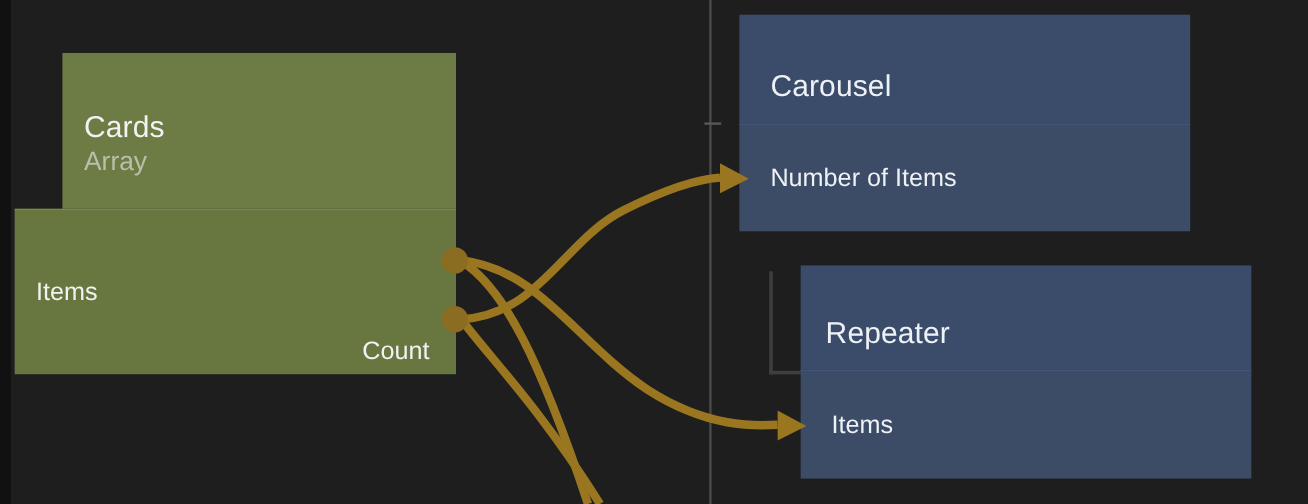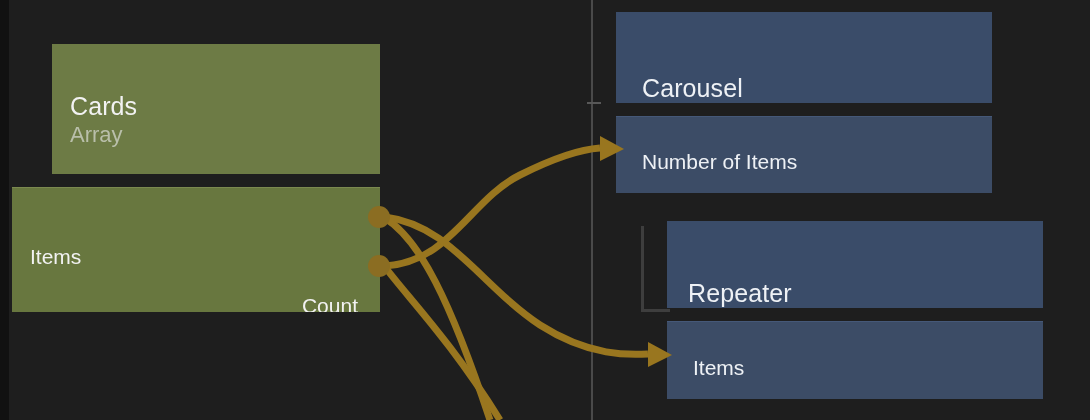--- a/index.html
+++ b/index.html
@@ -67,21 +67,20 @@
     letter-spacing: 0.1px;
   }
   .node-subtitle {
     color: #b9bfaa;
     font-size: 22px;
     line-height: 28px;
   }
   .node-body {
     position: relative;
     box-sizing: border-box;
-    margin-top: 13px;
   }
   .field {
     position: absolute;
     color: #f2f2f2;
     font-size: 21px;
     line-height: 26px;
     white-space: nowrap;
   }
   .field.right {
     text-align: right;
@@ -89,21 +88,21 @@
 
   
   .node-green .node-header { background: #6d7b45; }
   .node-green .node-body   { background: #68773f; }
   .node-green .divider {
     position:absolute; left:0; right:0; top:0;
     height:1px; background:#7b894f;
   }
 
   
-  .node-blue .node-header { background: #3a4c69; justify-content: flex-end; }
+  .node-blue .node-header { background: #3a4c69; }
   .node-blue .node-body   { background: #3c4c66; }
   .node-blue .divider {
     position:absolute; left:0; right:0; top:0;
     height:1px; background:#455878;
   }
   .node-blue .node-title { color: #eef1f5; }
   .node-blue .field      { color: #eef1f5; }
 
   
   #wires {

